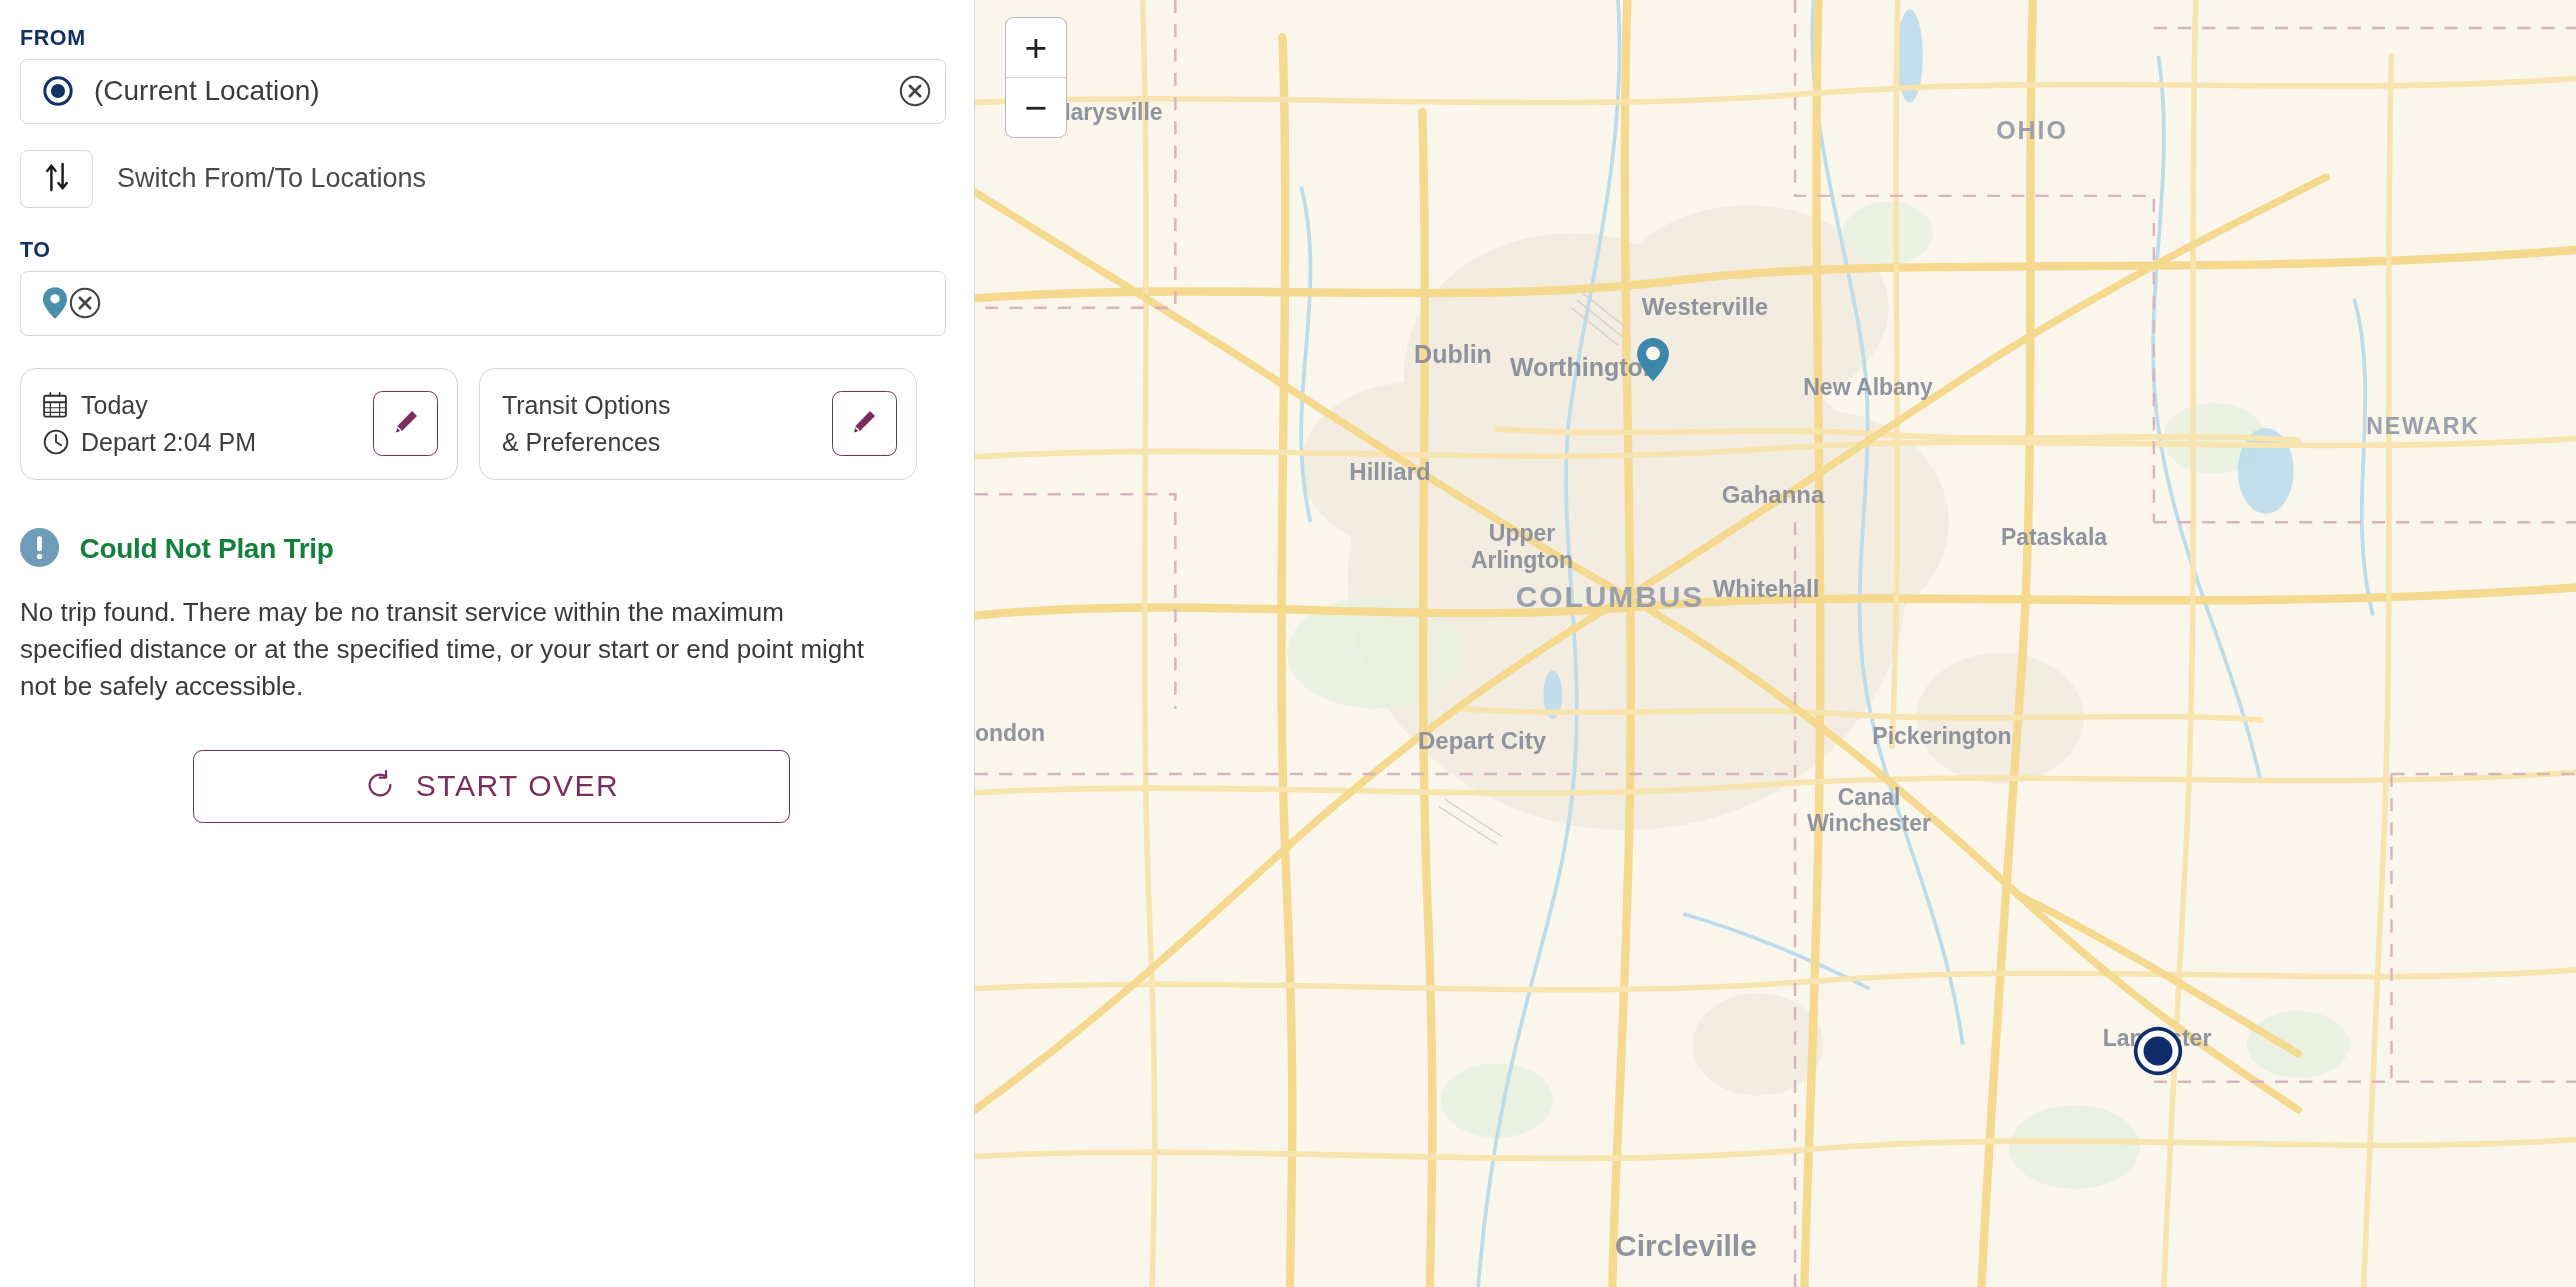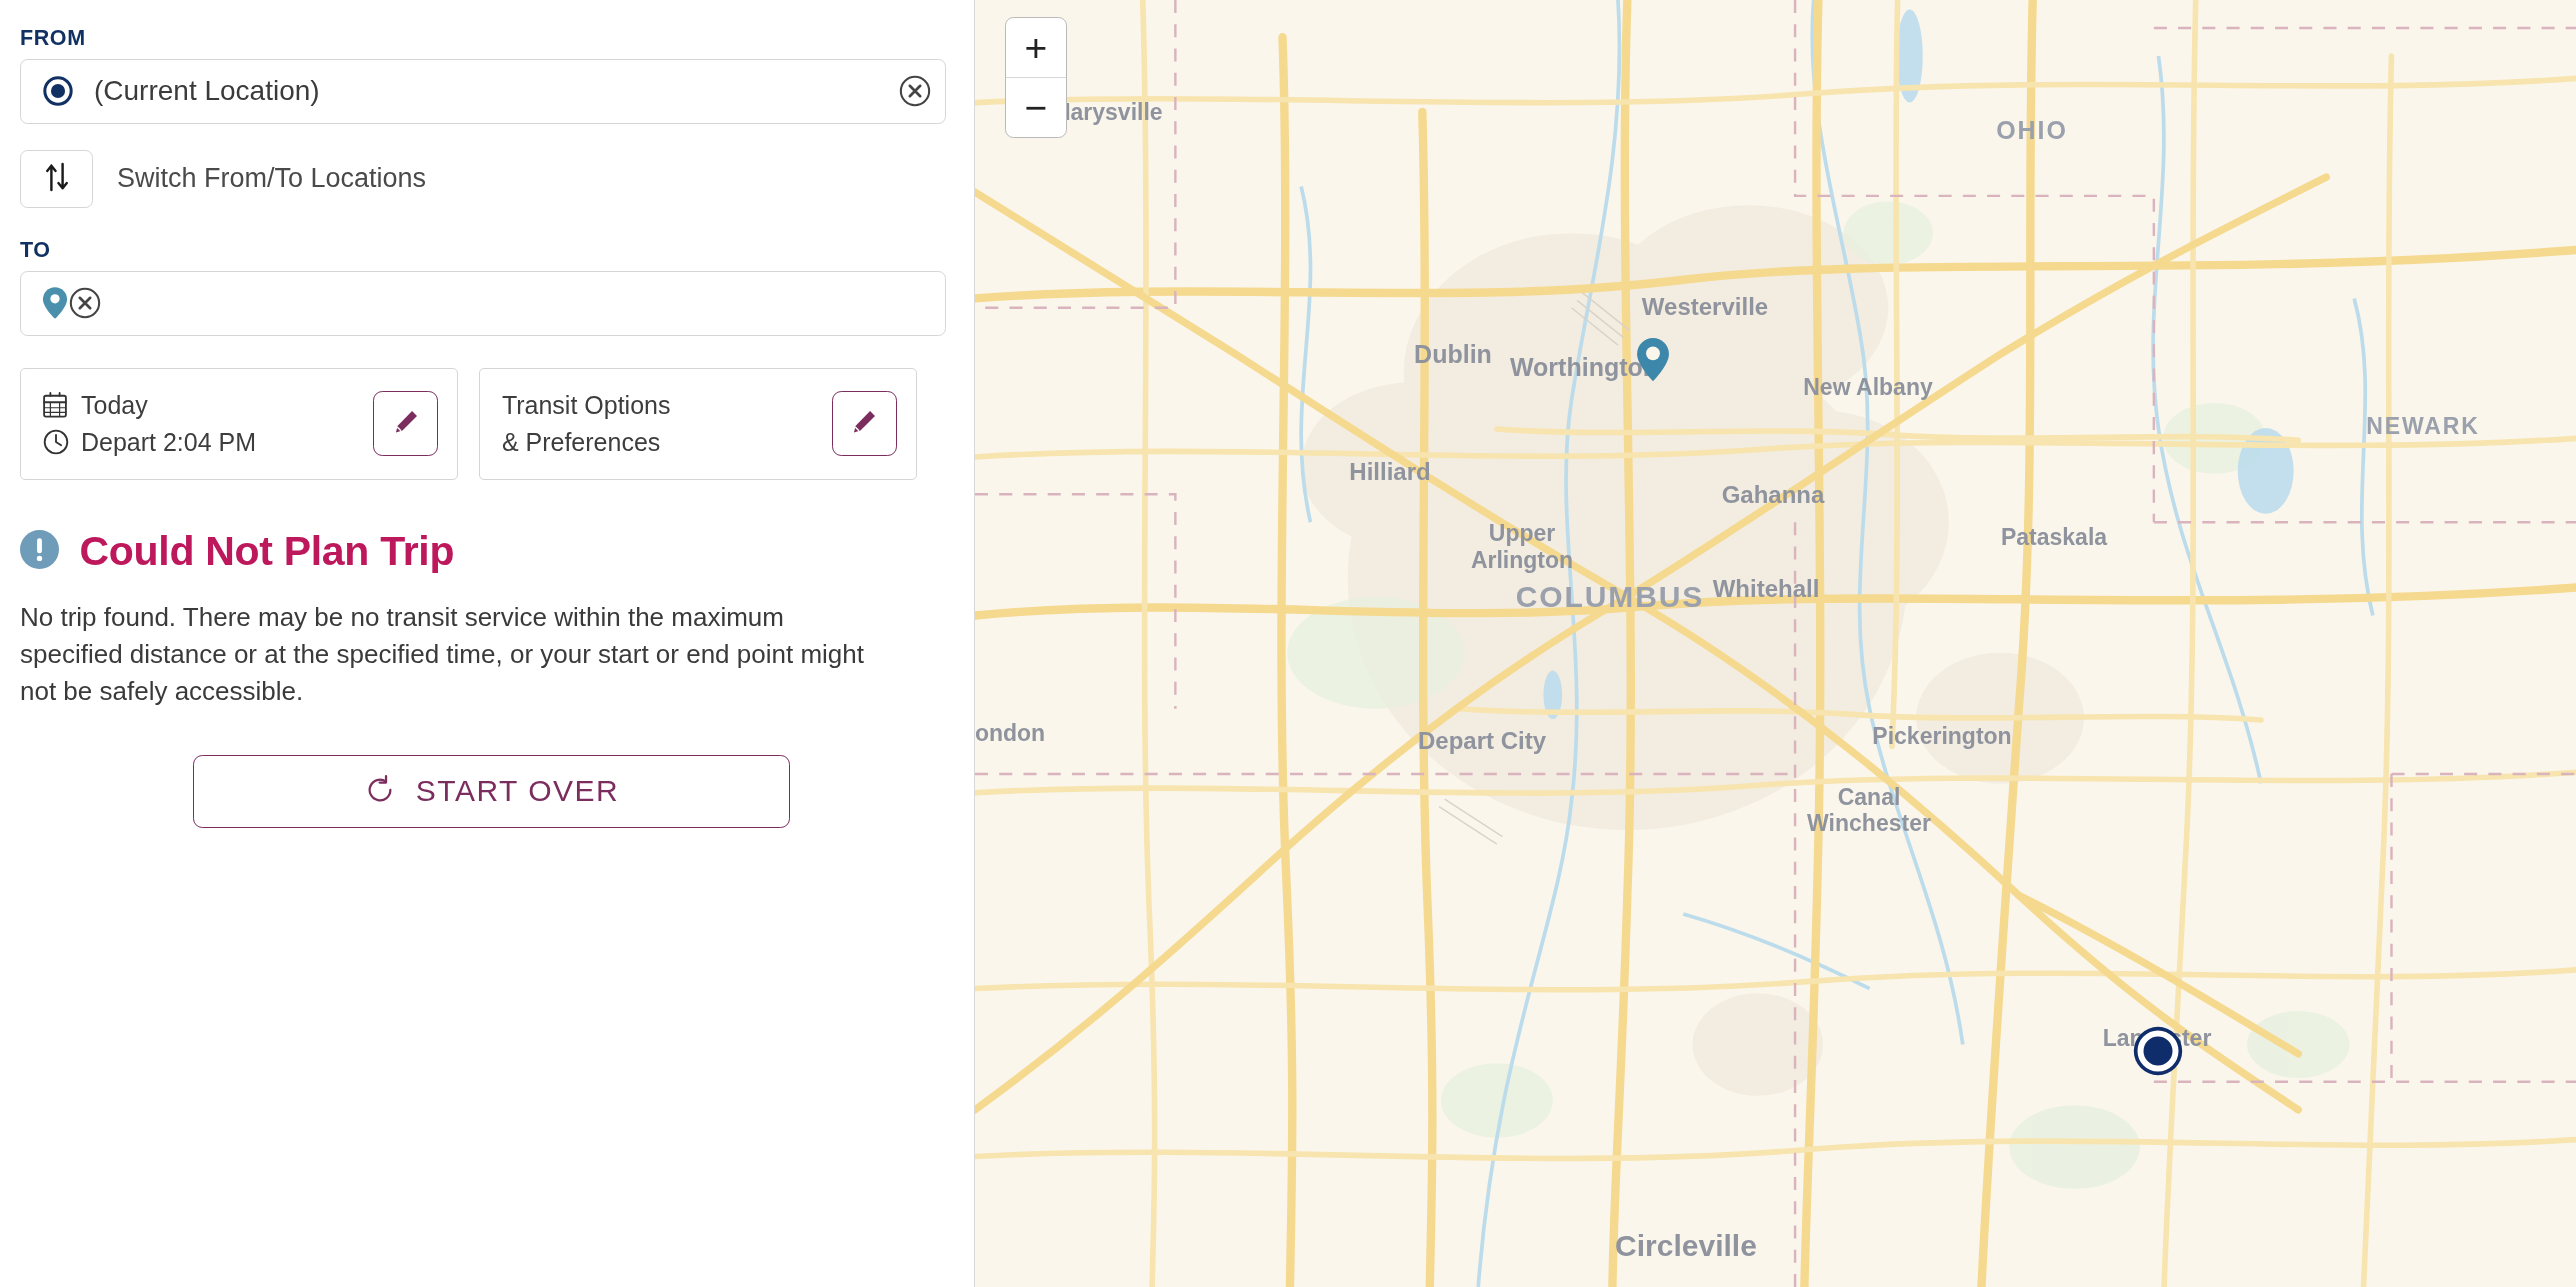--- a/index.html
+++ b/index.html
@@ -39,21 +39,21 @@
   .switch-btn {
     width: 73px; height: 58px; border: 1.9px solid #d5d5d8; border-radius: 7.5px;
     background: #fff; display: flex; align-items: center; justify-content: center;
     cursor: pointer;
   }
   .switch-label { font-size: 27px; color: #4a4a4a; margin-left: 24px; }
   .to-label { margin-top: 32px; }
 
   .cards { display: flex; gap: 20.5px; margin-top: 32px; }
   .card {
-    border: 1.9px solid #d5d5d8; border-radius: 5px; background: #fff;
+    border: 1.9px solid #d5d5d8; border-radius: 16px; background: #fff;
     height: 112px; display: flex; align-items: center;
     padding: 0 18.7px 0 22.4px;
   }
   .card-a { width: 438px; }
   .card-b { width: 438px; }
   .card-lines { flex: 1 1 auto; }
   .card-line {
     display: flex; align-items: center; font-size: 25px; color: #3d3d3d;
     line-height: 37px; white-space: nowrap;
   }
@@ -63,21 +63,21 @@
   .edit-btn {
     flex: 0 0 auto; width: 65px; height: 65px;
     border: 1.9px solid #7b2d5e; border-radius: 9.3px; background: #fff;
     display: flex; align-items: center; justify-content: center; cursor: pointer;
   }
 
   .err-head {
     display: flex; align-items: center; margin-top: 48px;
   }
   .err-head .et {
-    font-size: 41px; font-weight: bold; color: #be185d; margin-left: 20.5px;
+    font-size: 28px; font-weight: bold; color: #15803d; margin-left: 20.5px;
     letter-spacing: -0.3px;
   }
   .err-body {
     margin-top: 24px; font-size: 26px; line-height: 37px; color: #3a3a3a;
     width: 867px;
   }
   .start-over {
     margin-top: 45px; margin-left: 173px;
     width: 597px; height: 73px;
     border: 1.9px solid #7b2d5e; border-radius: 9.3px; background: #fff;

